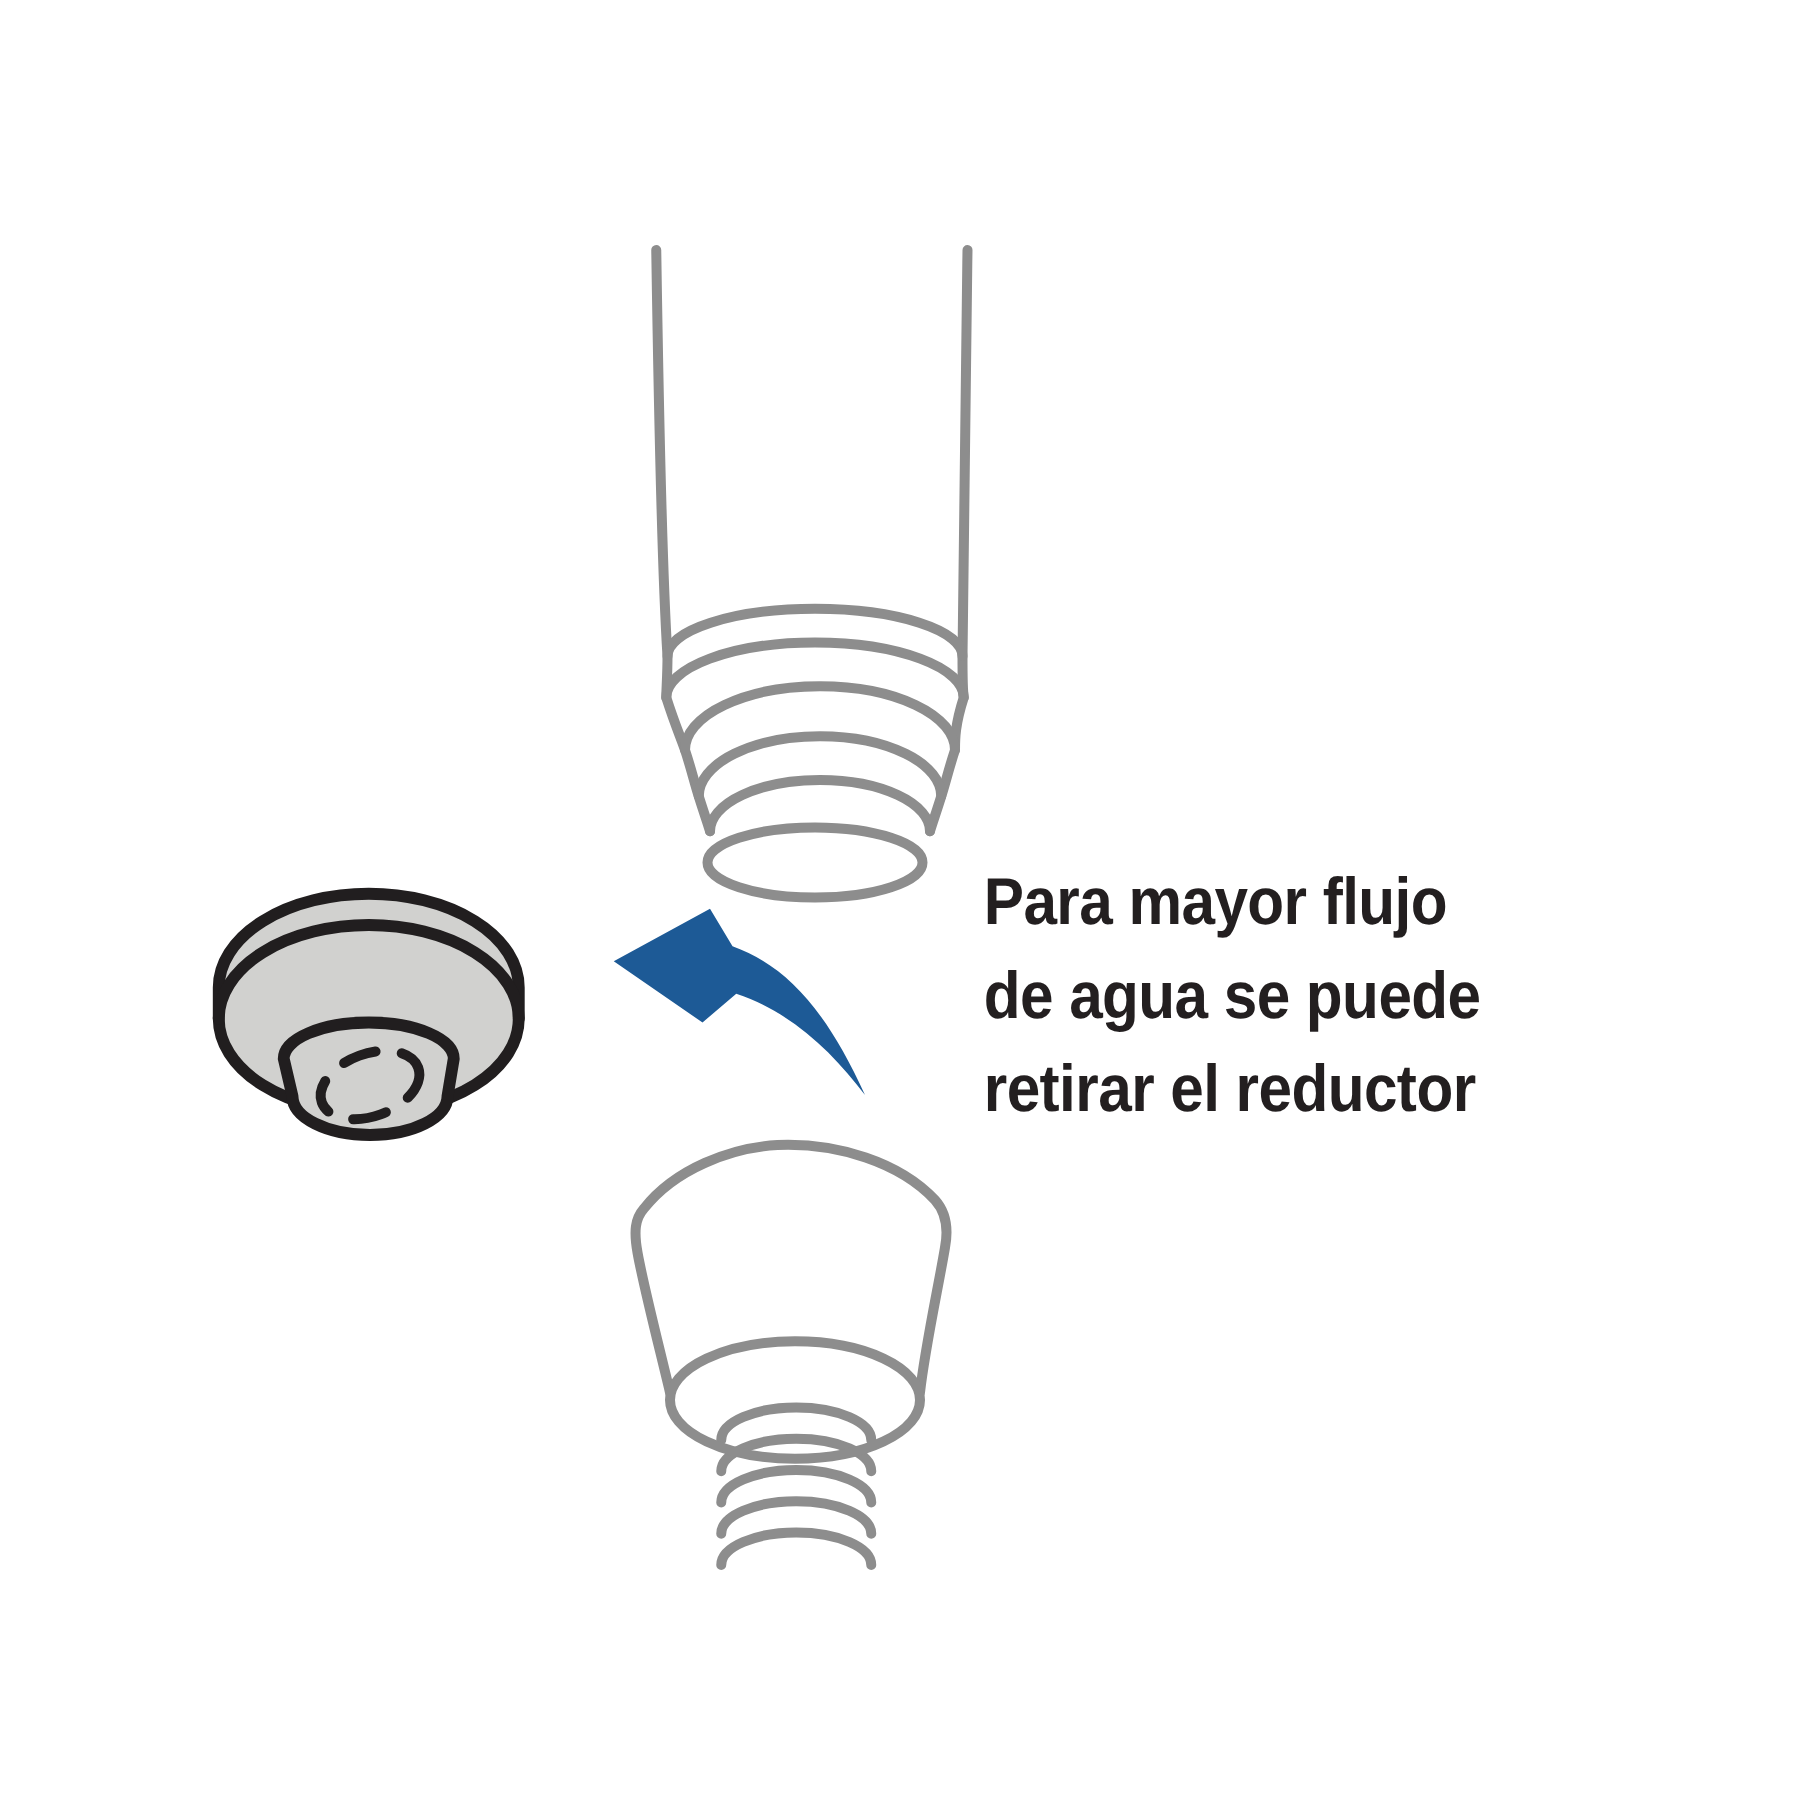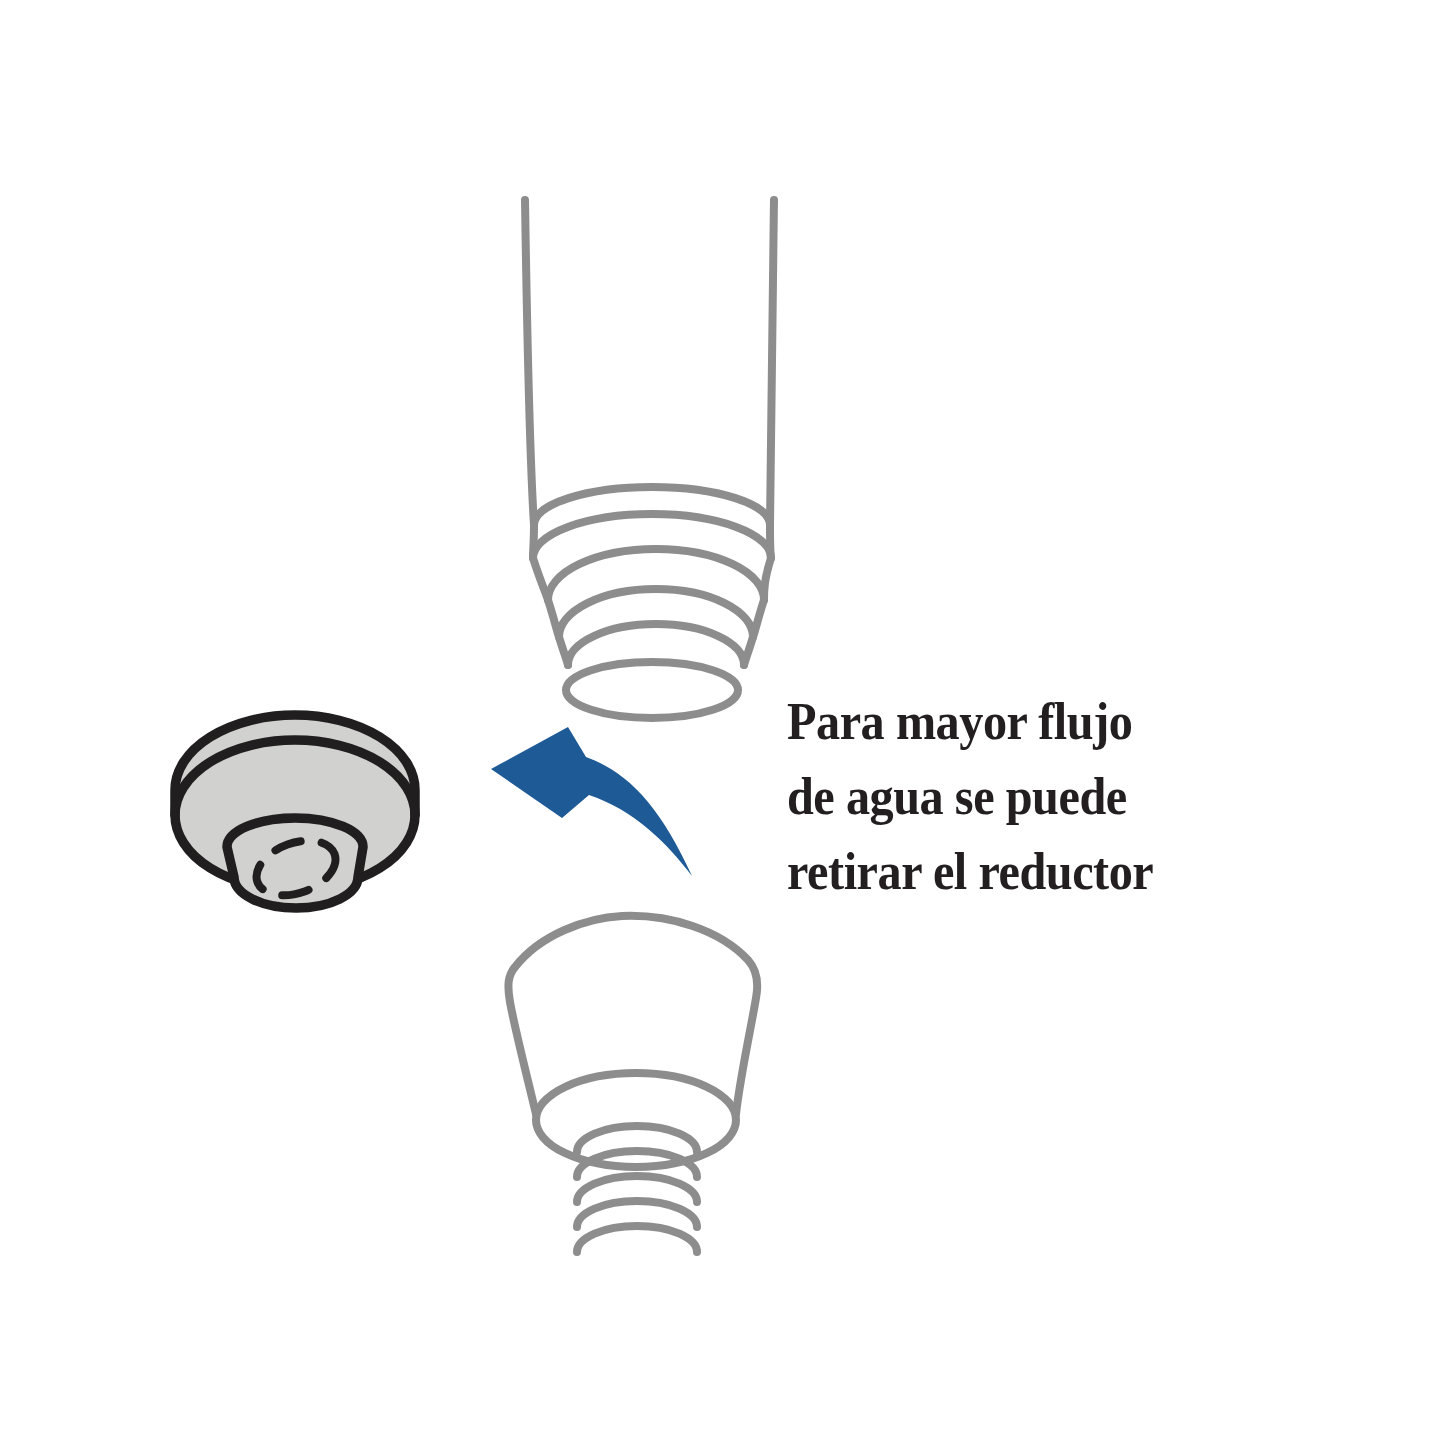--- a/index.html
+++ b/index.html
@@ -9,21 +9,21 @@
     --reducer-fill:#d1d1cf;
     --text-dark:#231f20;
     --background:#ffffff;
   }
   html,body{margin:0;padding:0;}
   .canvas{
     position:relative;
     width:1295px;height:1445px;
     background:var(--background);
     overflow:hidden;
-    font-family:Liberation Serif, serif;
+    font-family:Liberation Sans, sans-serif;
   }
   .art{position:absolute;left:0;top:0;}
   .g-stroke{stroke:var(--line-gray);stroke-width:8;fill:none;stroke-linecap:round;stroke-linejoin:round;}
   .g-mask{fill:var(--background);stroke:none;}
   .d-stroke{stroke:var(--outline-dark);stroke-width:9.5;stroke-linecap:round;stroke-linejoin:round;}
   .d-fill{fill:var(--reducer-fill);}
   .no-fill{fill:none;}
   .dashed{stroke-dasharray:27 21;stroke-width:8;}
   .arrow-fill{fill:var(--accent-blue);stroke:none;}
   .caption{

